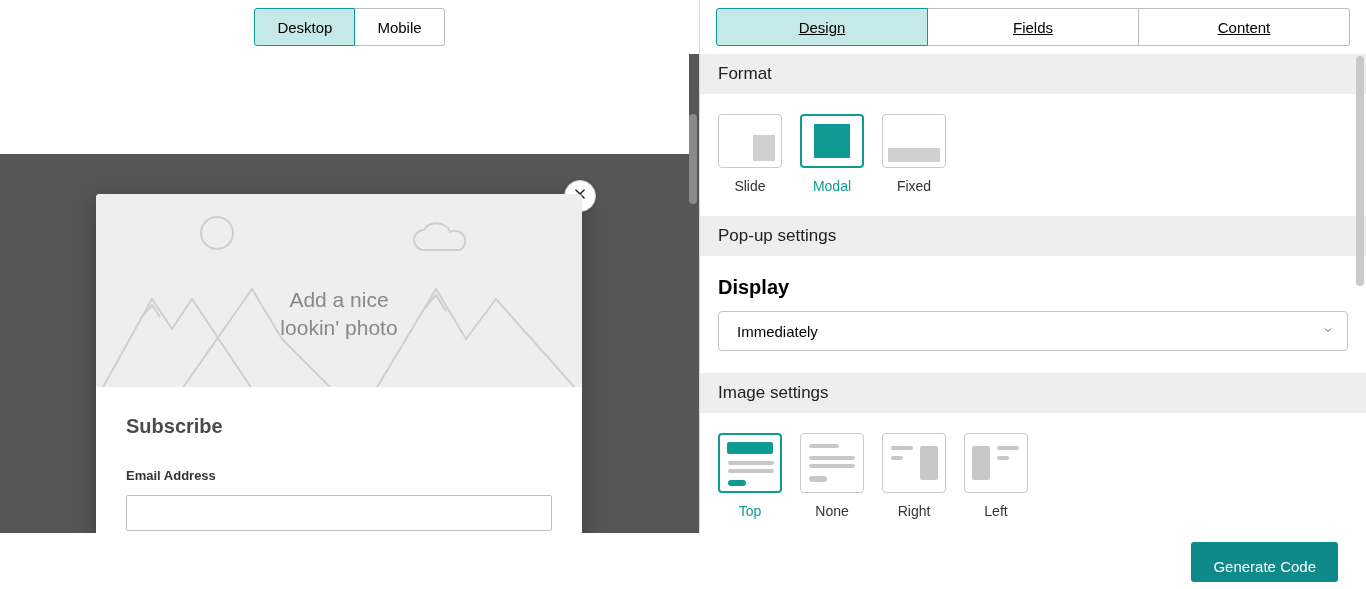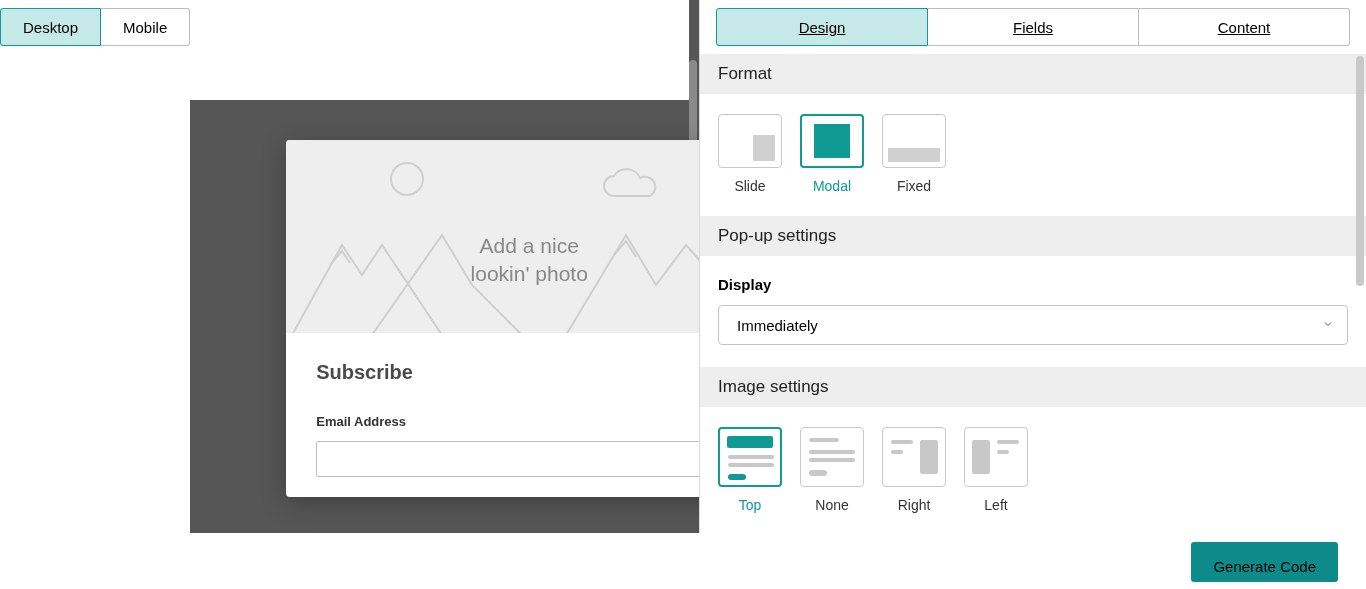--- a/index.html
+++ b/index.html
@@ -3,21 +3,21 @@
 <meta charset="utf-8">
 <style>
   * { box-sizing: border-box; margin: 0; padding: 0; font-family: "Helvetica Neue", Arial, sans-serif; }
   body { width: 1366px; height: 589px; overflow: hidden; background: #fff; }
 
   .app { display: flex; flex-direction: column; width: 100%; height: 100%; }
   .main { display: flex; flex: 1; min-height: 0; }
   .footer { height: 56px; border-top: 1px solid #fff; background:#fff; display:flex; justify-content:flex-end; align-items:center; padding-right:28px; }
 
   
-  .left { width: 700px; display:flex; flex-direction:row; border-right:1px solid #d9d9d9; }
+  .left { width: 700px; display:flex; flex-direction:column; border-right:1px solid #d9d9d9; }
   .left-tabbar { height:54px; background:#fff; display:flex; align-items:center; justify-content:center; }
   .seg { display:flex; }
   .seg button { height:38px; padding:0 22px; font-size:15px; background:#fff; border:1px solid #bcbcbc; cursor:pointer; }
   .seg button + button { border-left:none; }
   .seg button.active { background:#c5e8e8; border-color:#0f9b94; position:relative; z-index:1; }
   .seg button:first-child { border-radius:3px 0 0 3px; }
   .seg button:last-child  { border-radius:0 3px 3px 0; }
 
   .preview-stage { flex:1; background:#565656; position:relative; overflow:hidden; }
   .preview-stage::before { content:""; position:absolute; left:0; right:10px; top:0; height:100px; background:#fff; }
@@ -61,21 +61,21 @@
   .opt { width:64px; text-align:center; cursor:pointer; }
   .opt .thumb { width:64px; height:54px; border:1px solid #c9c9c9; border-radius:4px; background:#fff; display:flex; align-items:center; justify-content:center; position:relative; overflow:hidden;}
   .opt.active .thumb { border:2px solid #0f9b94; }
   .opt .cap { margin-top:10px; font-size:14px; color:#333; }
   .opt.active .cap { color:#0f9b94; }
 
   .thumb.modal-t .box { width:36px; height:34px; background:#0f9b94; }
   .thumb.slide-t .box { position:absolute; right:6px; bottom:6px; width:22px; height:26px; background:#d0d0d0; }
   .thumb.fixed-t .box { position:absolute; left:5px; right:5px; bottom:5px; height:14px; background:#d0d0d0; }
 
-  .display-label { font-size:15px; font-weight:600; margin-bottom:12px; }
+  .display-label { font-size:20px; font-weight:600; margin-bottom:12px; }
   .select { position:relative; }
   .select select { width:100%; height:40px; border:1px solid #c4c4c4; border-radius:4px; padding:0 18px; font-size:15px; background:#fff; appearance:none; cursor:pointer;}
   .select .chev { position:absolute; right:14px; top:50%; transform:translateY(-50%); pointer-events:none; }
   .select .chev svg{ width:12px; height:12px; }
 
   
   .row4 { display:flex; gap:18px; }
   .ia { width:64px; text-align:center; cursor:pointer;}
   .ia .thumb { width:64px; height:60px; border:1px solid #c9c9c9; border-radius:4px; background:#fff; position:relative; padding:8px; }
   .ia.active .thumb { border:2px solid #0f9b94; }
@@ -98,21 +98,21 @@
   .ia-top.active .b3 { background:#0f9b94; }
   
   .ia-right .img{ right:7px; top:12px; bottom:12px; width:18px; background:#c8c8c8; border-radius:2px; position:absolute;}
   .ia-right .b1{ left:8px; top:12px; width:22px;}
   .ia-right .b2{ left:8px; top:22px; width:12px;}
   
   .ia-left .img{ left:7px; top:12px; bottom:12px; width:18px; background:#c8c8c8; border-radius:2px; position:absolute;}
   .ia-left .b1{ left:32px; top:12px; width:22px;}
   .ia-left .b2{ left:32px; top:22px; width:12px;}
 
-  .gen-btn { background:#0f8a8a; color:#000000; border:none; height:40px; padding:16px 22px; font-size:15px; border-radius:3px; cursor:pointer; }
+  .gen-btn { background:#0f8a8a; color:#ffffff; border:none; height:40px; padding:16px 22px; font-size:15px; border-radius:3px; cursor:pointer; }
 </style>
 </head>
 <body>
 
 <div class="app">
   <div class="main">
 
     <div class="left">
       <div class="left-tabbar">
         <div class="seg">

